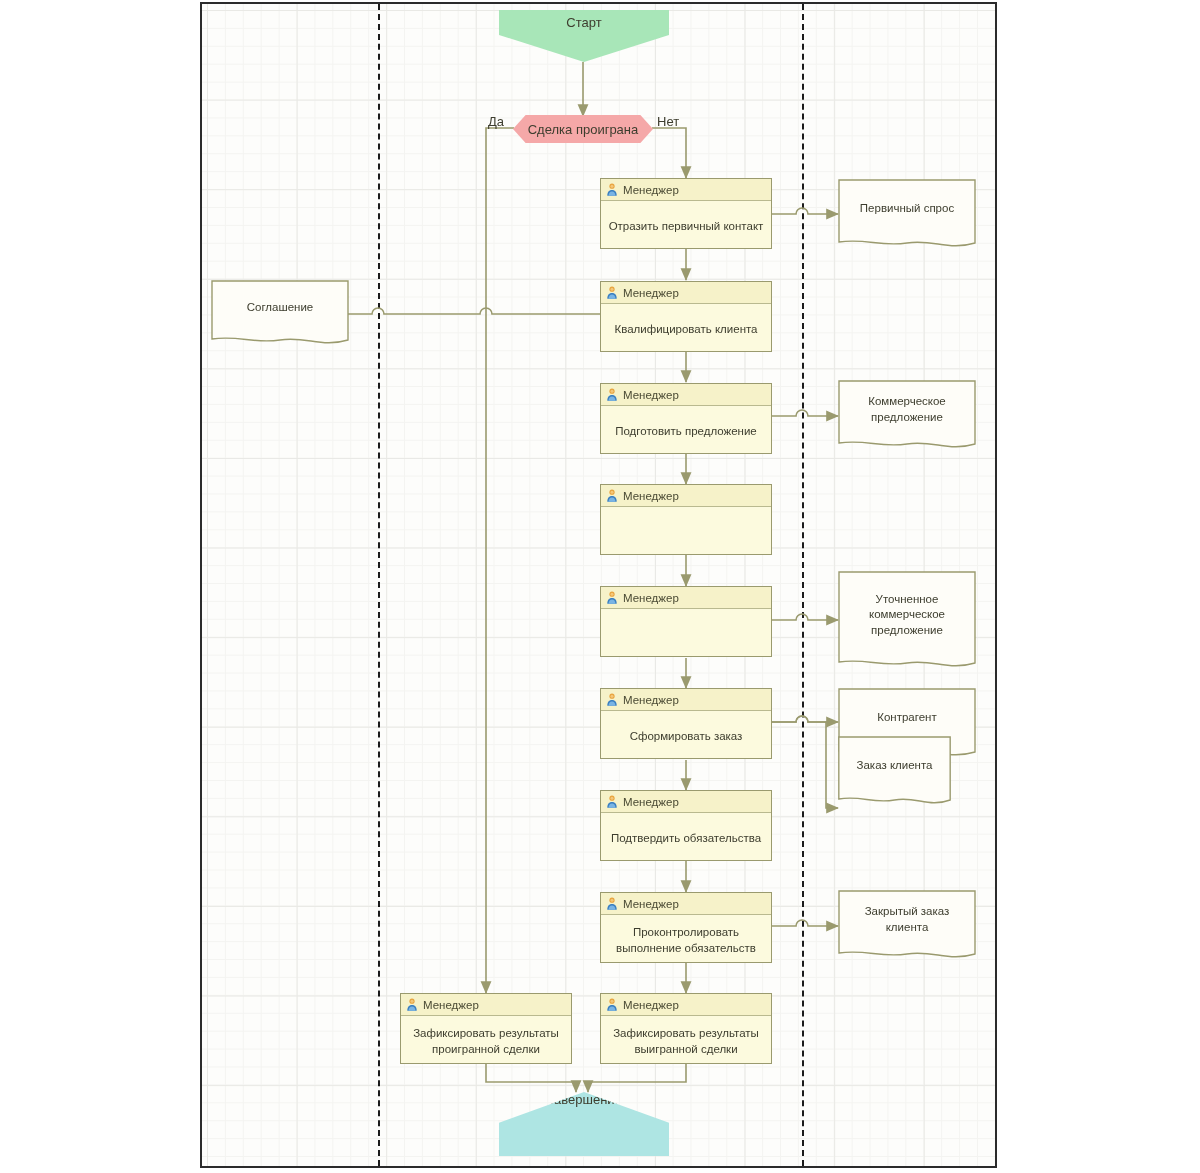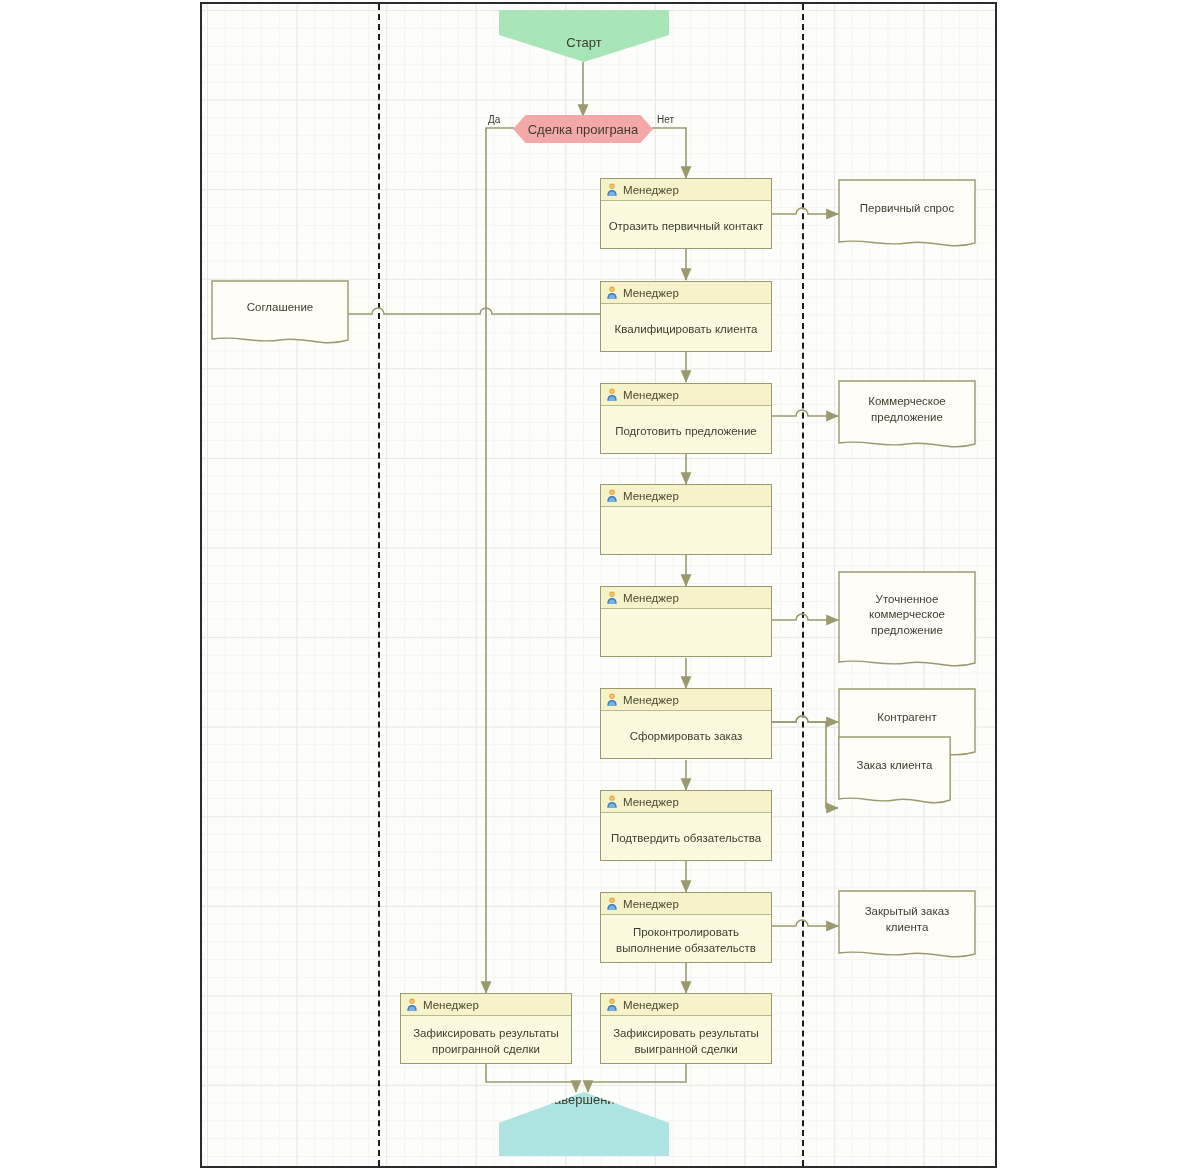--- a/index.html
+++ b/index.html
@@ -24,21 +24,21 @@
 
   .lane-line{position:absolute;top:0;bottom:0;width:0;border-left:2px dashed #1b1b1b;}
 
   
   .node{position:absolute;box-sizing:border-box;}
 
   .pentagon-down, .pentagon-up{
     display:flex;align-items:flex-start;justify-content:center;
     font-size:13px;color:#3d3d2e;
   }
-  .pentagon-down{padding-top:25px;}
+  .pentagon-down{padding-top:5px;}
   .pentagon-up{align-items:flex-start;padding-bottom:27px;}
 
   .hexagon{
     display:flex;align-items:center;justify-content:center;
     font-size:13px;color:#3d3d2e;
   }
 
   .task{
     background:#fcfade;border:1px solid #9a9a6e;
     box-shadow:0 0 0 0 transparent;
@@ -58,21 +58,21 @@
   .doc{position:absolute;box-sizing:border-box;}
   .doc svg{position:absolute;inset:0;width:100%;height:100%;}
   .doc .doc-label{
     position:absolute;left:0;right:0;top:0;bottom:12px;
     display:flex;align-items:center;justify-content:center;text-align:center;
     font-size:11.5px;color:#3d3d2e;line-height:1.35;padding:0 8px;
     box-sizing:border-box;
   }
 
   #wires{position:absolute;left:0;top:0;width:797px;height:1166px;overflow:visible;}
-  .edge-label{position:absolute;font-size:10px;color:#3d3d2e;}
+  .edge-label{position:absolute;font-size:13px;color:#3d3d2e;}
 </style>
 </head>
 <body>
 
 <div id="root">
 
   <div id="canvas">
     <div id="canvas-inner">
 
       <div class="lane-line" style="left:176px;"></div>

